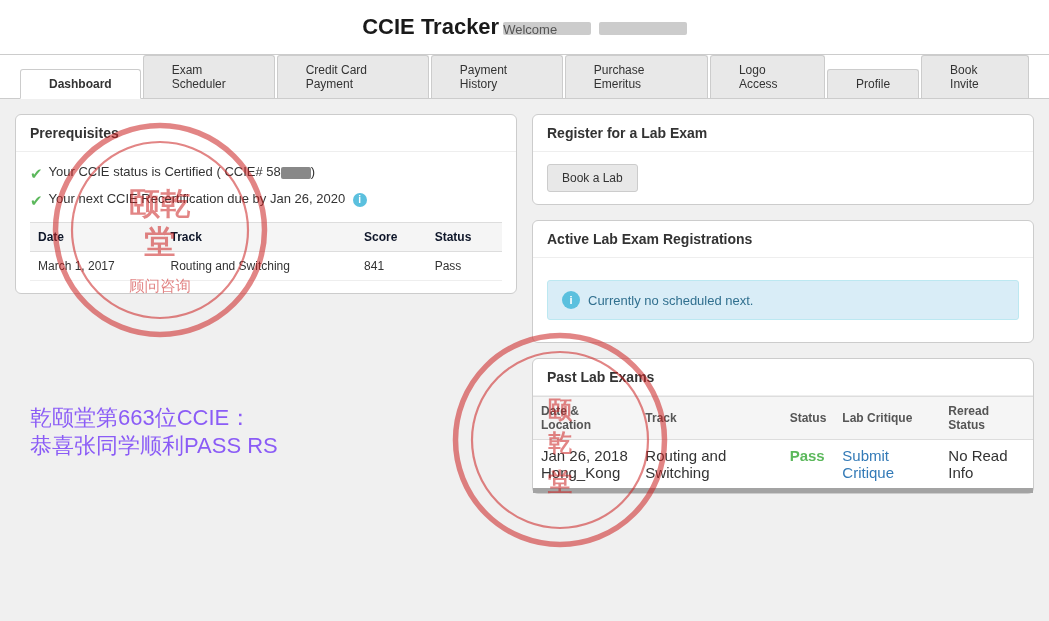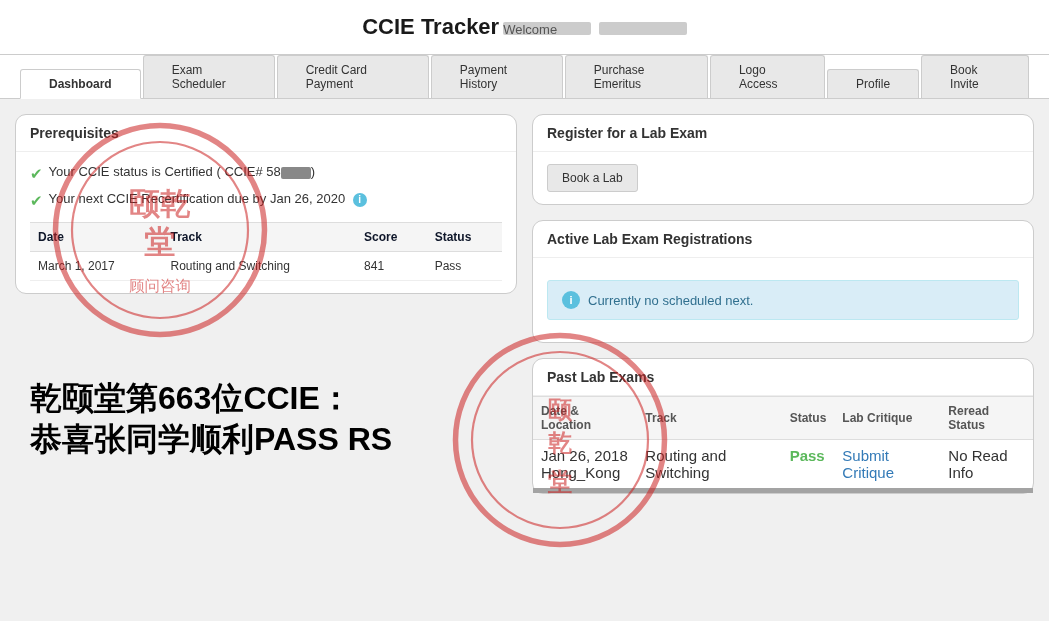--- a/index.html
+++ b/index.html
@@ -80,21 +80,21 @@
 
     
     .right-panel {
       flex: 1;
     }
 
     
     .section-box {
       background: #fff;
       border: 1px solid #ccc;
-      border-radius: 11px;
+      border-radius: 6px;
       margin-bottom: 15px;
     }
     .section-header {
       padding: 10px 14px;
       font-size: 14px;
       font-weight: bold;
       color: #333;
       border-bottom: 1px solid #eee;
     }
     .section-body {
@@ -228,23 +228,23 @@
       color: #337ab7;
       text-decoration: none;
       cursor: pointer;
     }
 
     
     .red-text-overlay {
       position: absolute;
       bottom: 160px;
       left: 30px;
-      color: #000000;
-      font-size: 32px;
-      font-weight: bold;
+      color: #8b5cf6;
+      font-size: 22px;
+      font-weight: normal;
       line-height: 1.3;
       pointer-events: none;
       z-index: 50;
     }
 
     .page-wrapper {
       position: relative;
       width: 1049px;
       min-height: 621px;
       overflow: hidden;

